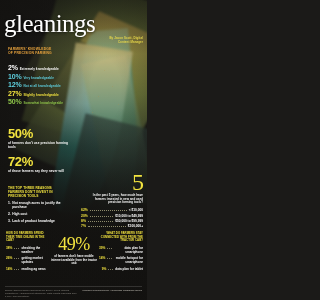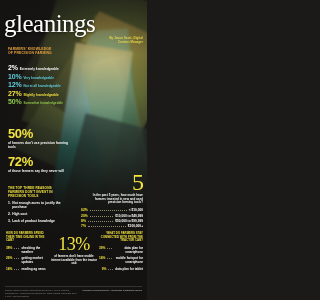--- a/index.html
+++ b/index.html
@@ -319,21 +319,21 @@
       </div>
       <div class="brow">
         <span class="bpct">9%</span>
         <span class="bdots"></span>
         <span class="blab">data plan for tablet</span>
       </div>
     </div>
   </div>
 
   <div id="center13">
-    <div id="c13-num">13%</div>
+    <div id="c13-num">49%</div>
     <div id="c13-sub">of farmers don't have mobile internet available from the tractor cab</div>
   </div>
 
   <div id="footer">
     <div id="footer-line">
       <div id="src">Source: 2015 Precision Farming Dealer Survey of U.S. farmers conducted by Ag Equipment Intelligence. Data reflects responses from 1,000+ farm operations.</div>
       <div id="brand">Precision Farming Dealer | Gleanings Infographic Series</div>
     </div>
   </div>
 

